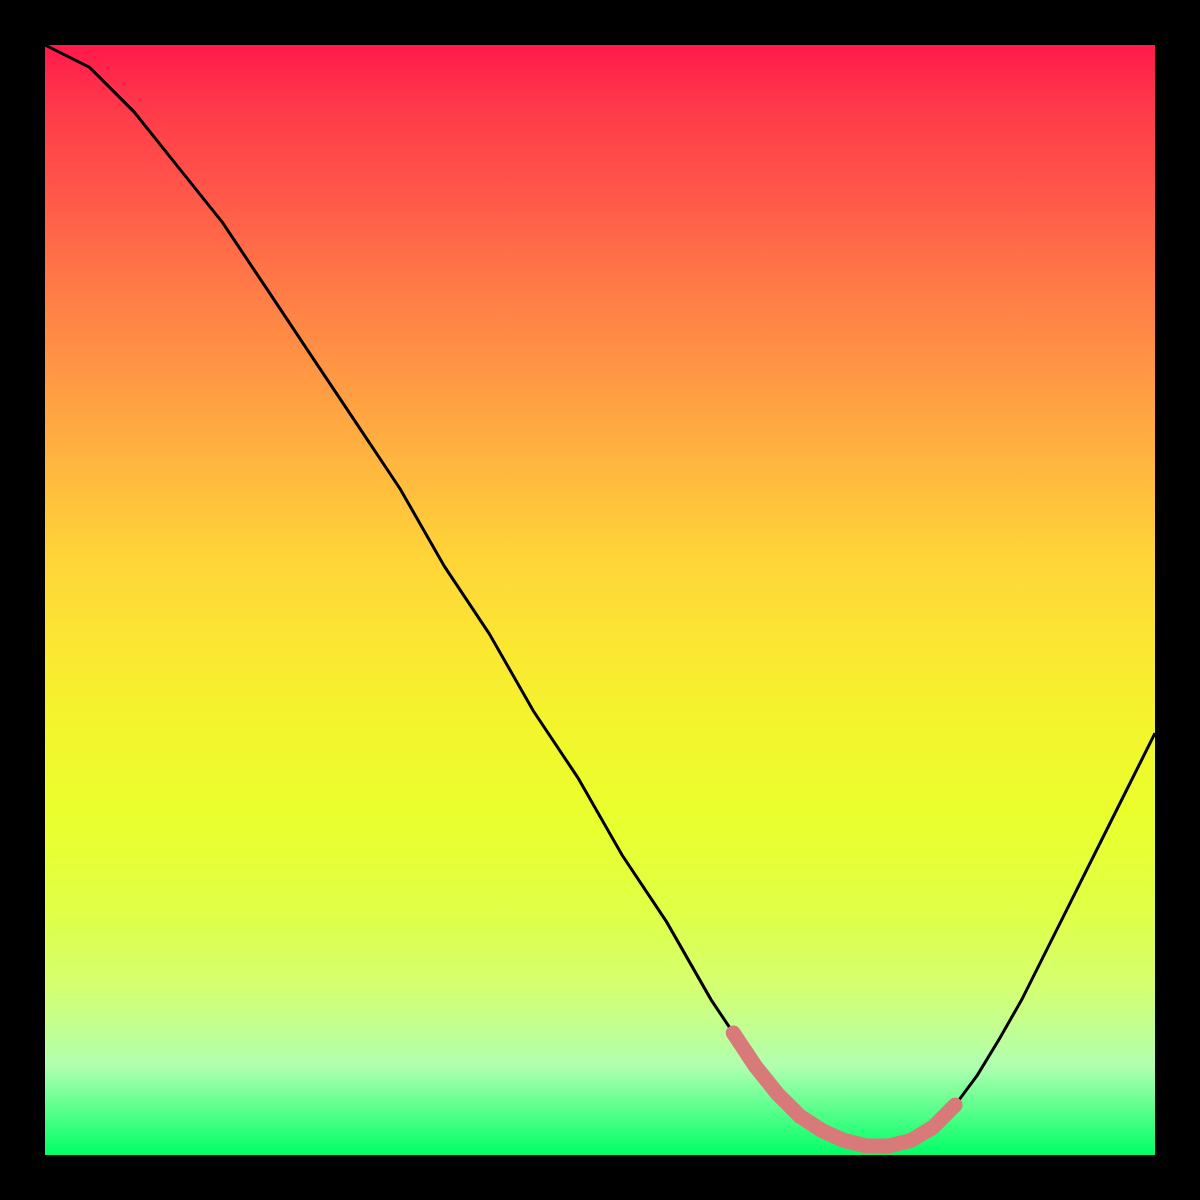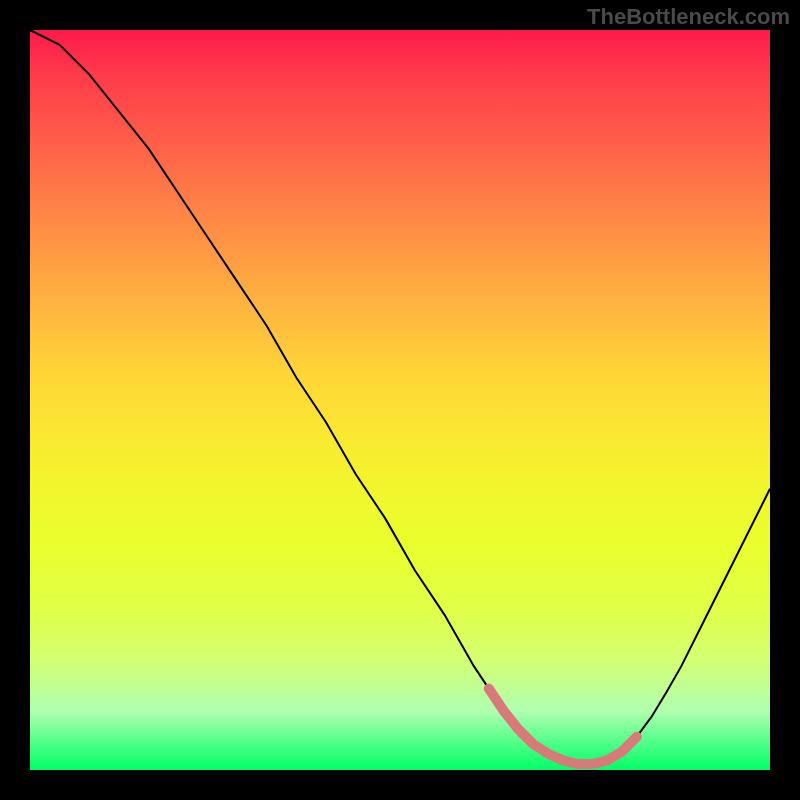--- a/index.html
+++ b/index.html
@@ -47,20 +47,19 @@
     position: absolute;
     left: 0; top: 0;
     width: 100%; height: 100%;
     overflow: visible;
   }
 </style>
 </head>
 <body>
 
 <div class="chart-container">
-  <div class="watermark">TheBottleneck.com</div>
   <div class="plot-area">
     <svg class="curve-layer" viewBox="0 0 740 740" preserveAspectRatio="none">
       <path id="curve-path" fill="none" stroke="#000000" stroke-width="2" d="M0.00 0.00 L29.60 14.80 L59.20 44.40 L88.80 81.40 L118.40 118.40 L148.00 162.80 L177.60 207.20 L207.20 251.60 L236.80 296.00 L266.40 347.80 L296.00 392.20 L325.60 444.00 L355.20 488.40 L384.80 540.20 L414.40 584.60 L444.00 636.40 L458.80 658.60 L473.60 680.80 L488.40 699.30 L503.20 714.10 L518.00 723.72 L532.80 730.38 L547.60 734.08 L562.40 734.08 L577.20 730.38 L592.00 721.50 L606.80 706.70 L621.60 686.72 L636.40 662.30 L651.20 636.40 L680.80 577.20 L710.40 518.00 L740.00 458.80"></path>
       <path id="highlight-path" fill="none" stroke="#d87a7a" stroke-width="10" stroke-linecap="round" d="M458.80 658.60 L473.60 680.80 L488.40 699.30 L503.20 714.10 L518.00 723.72 L532.80 730.38 L547.60 734.08 L562.40 734.08 L577.20 730.38 L592.00 721.50 L606.80 706.70"></path>
     </svg>
   </div>
 </div>
 
 </body></html>

